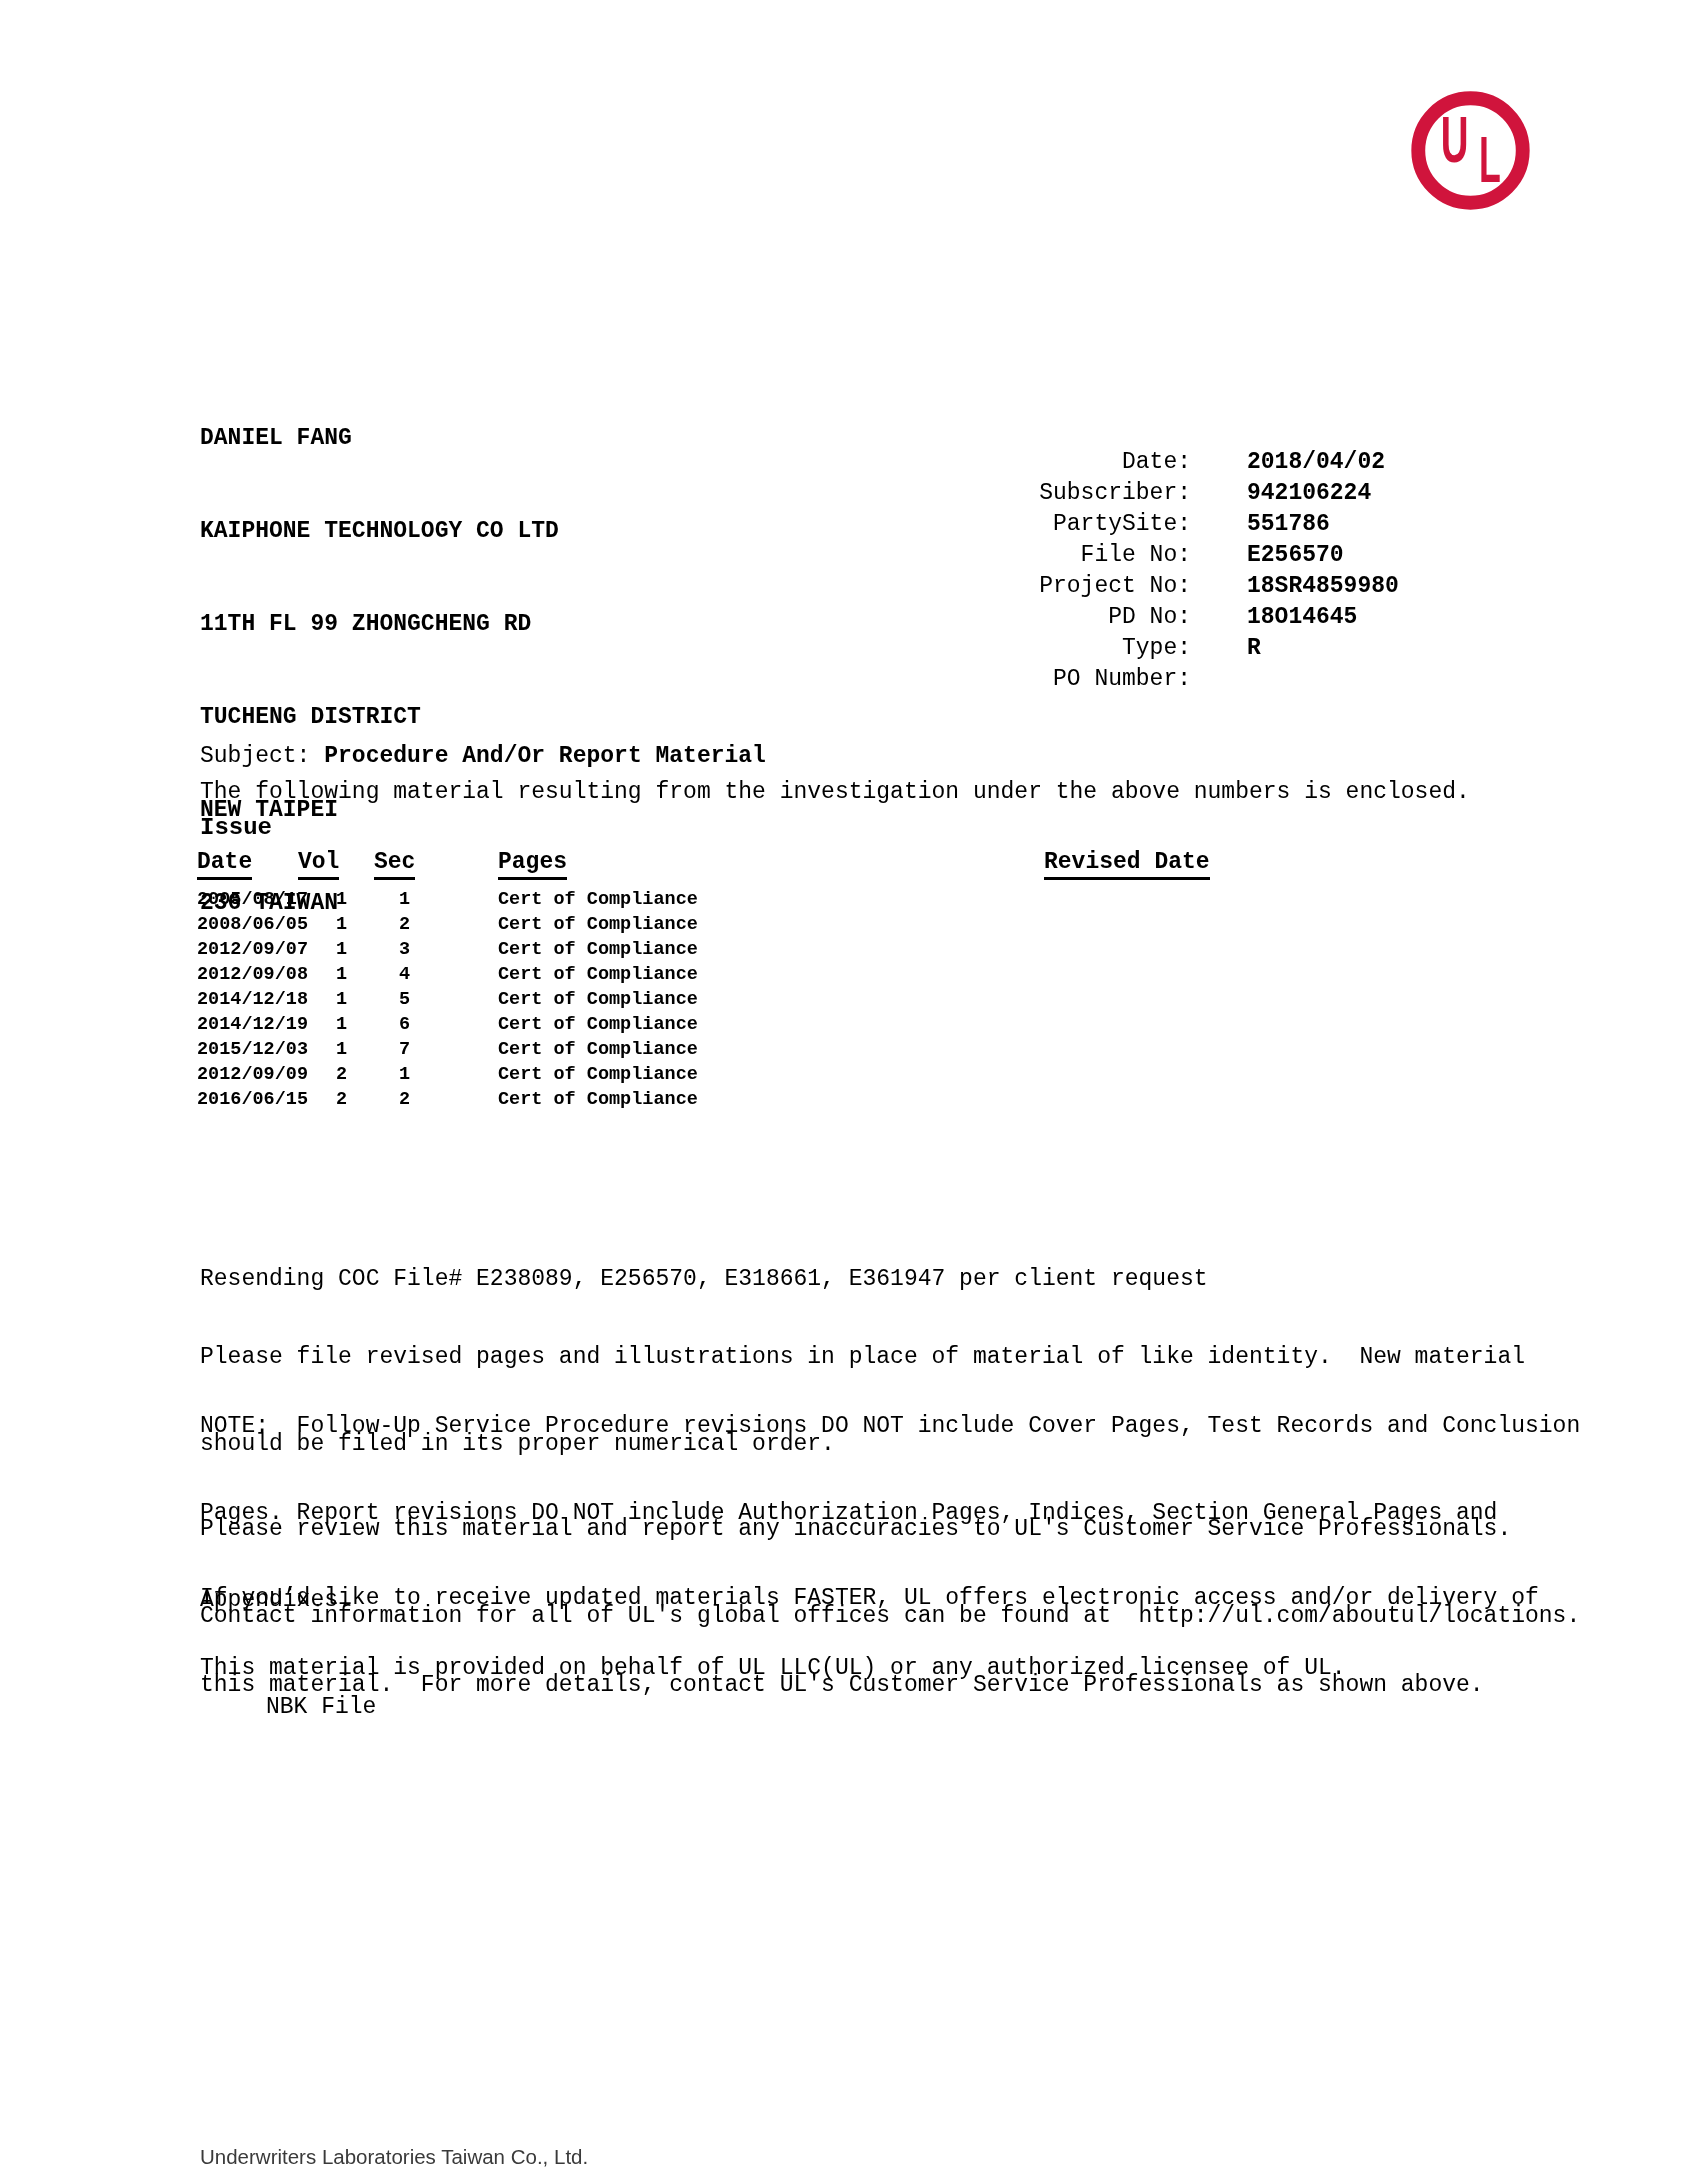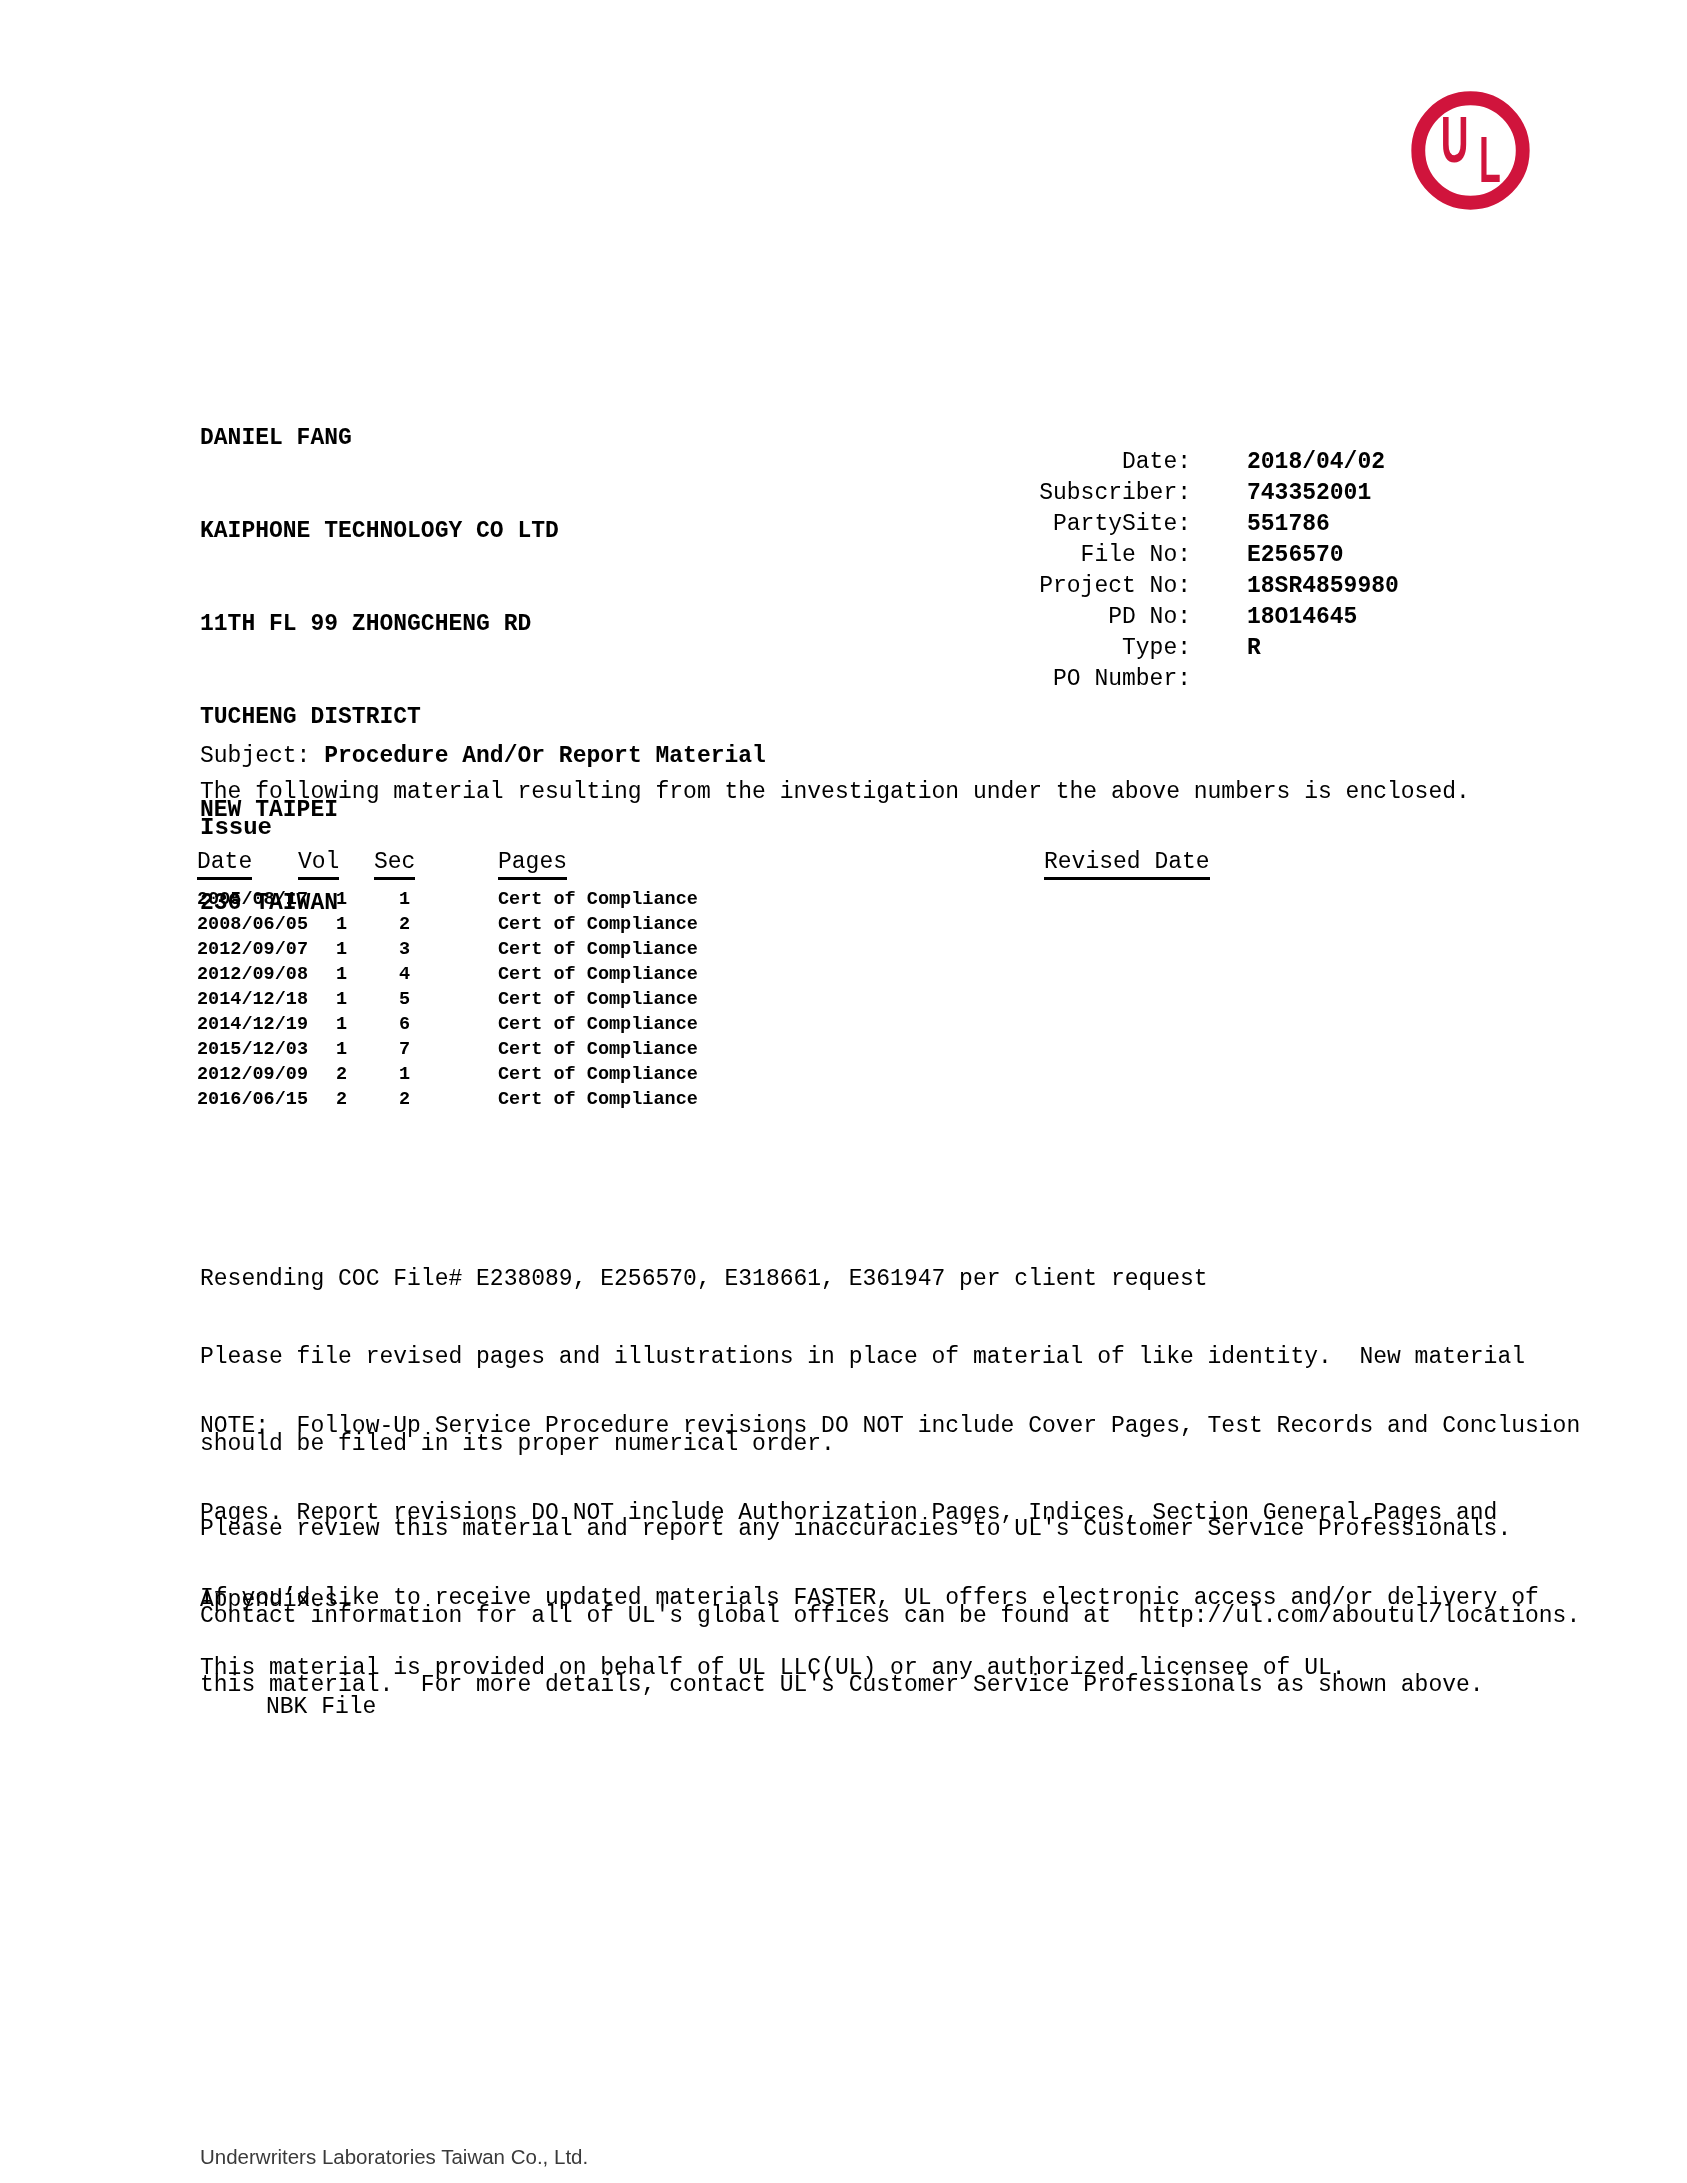--- a/index.html
+++ b/index.html
@@ -25,21 +25,21 @@
   .meta-row { display: flex; height: 31px; line-height: 31px; white-space: pre; }
   .meta-label { width: 265px; text-align: right; }
   .meta-value { padding-left: 56px; font-weight: bold; }
 
   .subject { left: 200px; top: 743px; font-size: 23px; }
   .b { font-weight: bold; }
   .intro { left: 200px; top: 779px; font-size: 23px; }
   .issue-title { left: 200px; top: 814px; font-size: 24px; font-weight: bold; }
 
   
-  .th { position: absolute; top: 849px; font-size: 23px; font-weight: normal;
+  .th { position: absolute; top: 849px; font-size: 23px; font-weight: bold;
         border-bottom: 3.3px solid #000; padding-bottom: 2px; white-space: pre; }
   .th-date { left: 197px; }
   .th-vol { left: 298px; }
   .th-sec { left: 374px; }
   .th-pages { left: 498px; }
   .th-revised { left: 1044px; }
 
   .issue-rows { position: absolute; left: 197px; top: 887px; font-size: 18.5px; font-weight: bold; }
   .issue-row { display: flex; height: 25px; line-height: 25px; white-space: pre; }
   .c-date { width: 139px; }
@@ -83,21 +83,21 @@
     <div>236 TAIWAN</div>
   </div>
 
   <div class="meta">
     <div class="meta-row">
       <span class="meta-label">Date:</span>
       <span class="meta-value">2018/04/02</span>
     </div>
     <div class="meta-row">
       <span class="meta-label">Subscriber:</span>
-      <span class="meta-value">743352001</span>
+      <span class="meta-value">942106224</span>
     </div>
     <div class="meta-row">
       <span class="meta-label">PartySite:</span>
       <span class="meta-value">551786</span>
     </div>
     <div class="meta-row">
       <span class="meta-label">File No:</span>
       <span class="meta-value">E256570</span>
     </div>
     <div class="meta-row">

